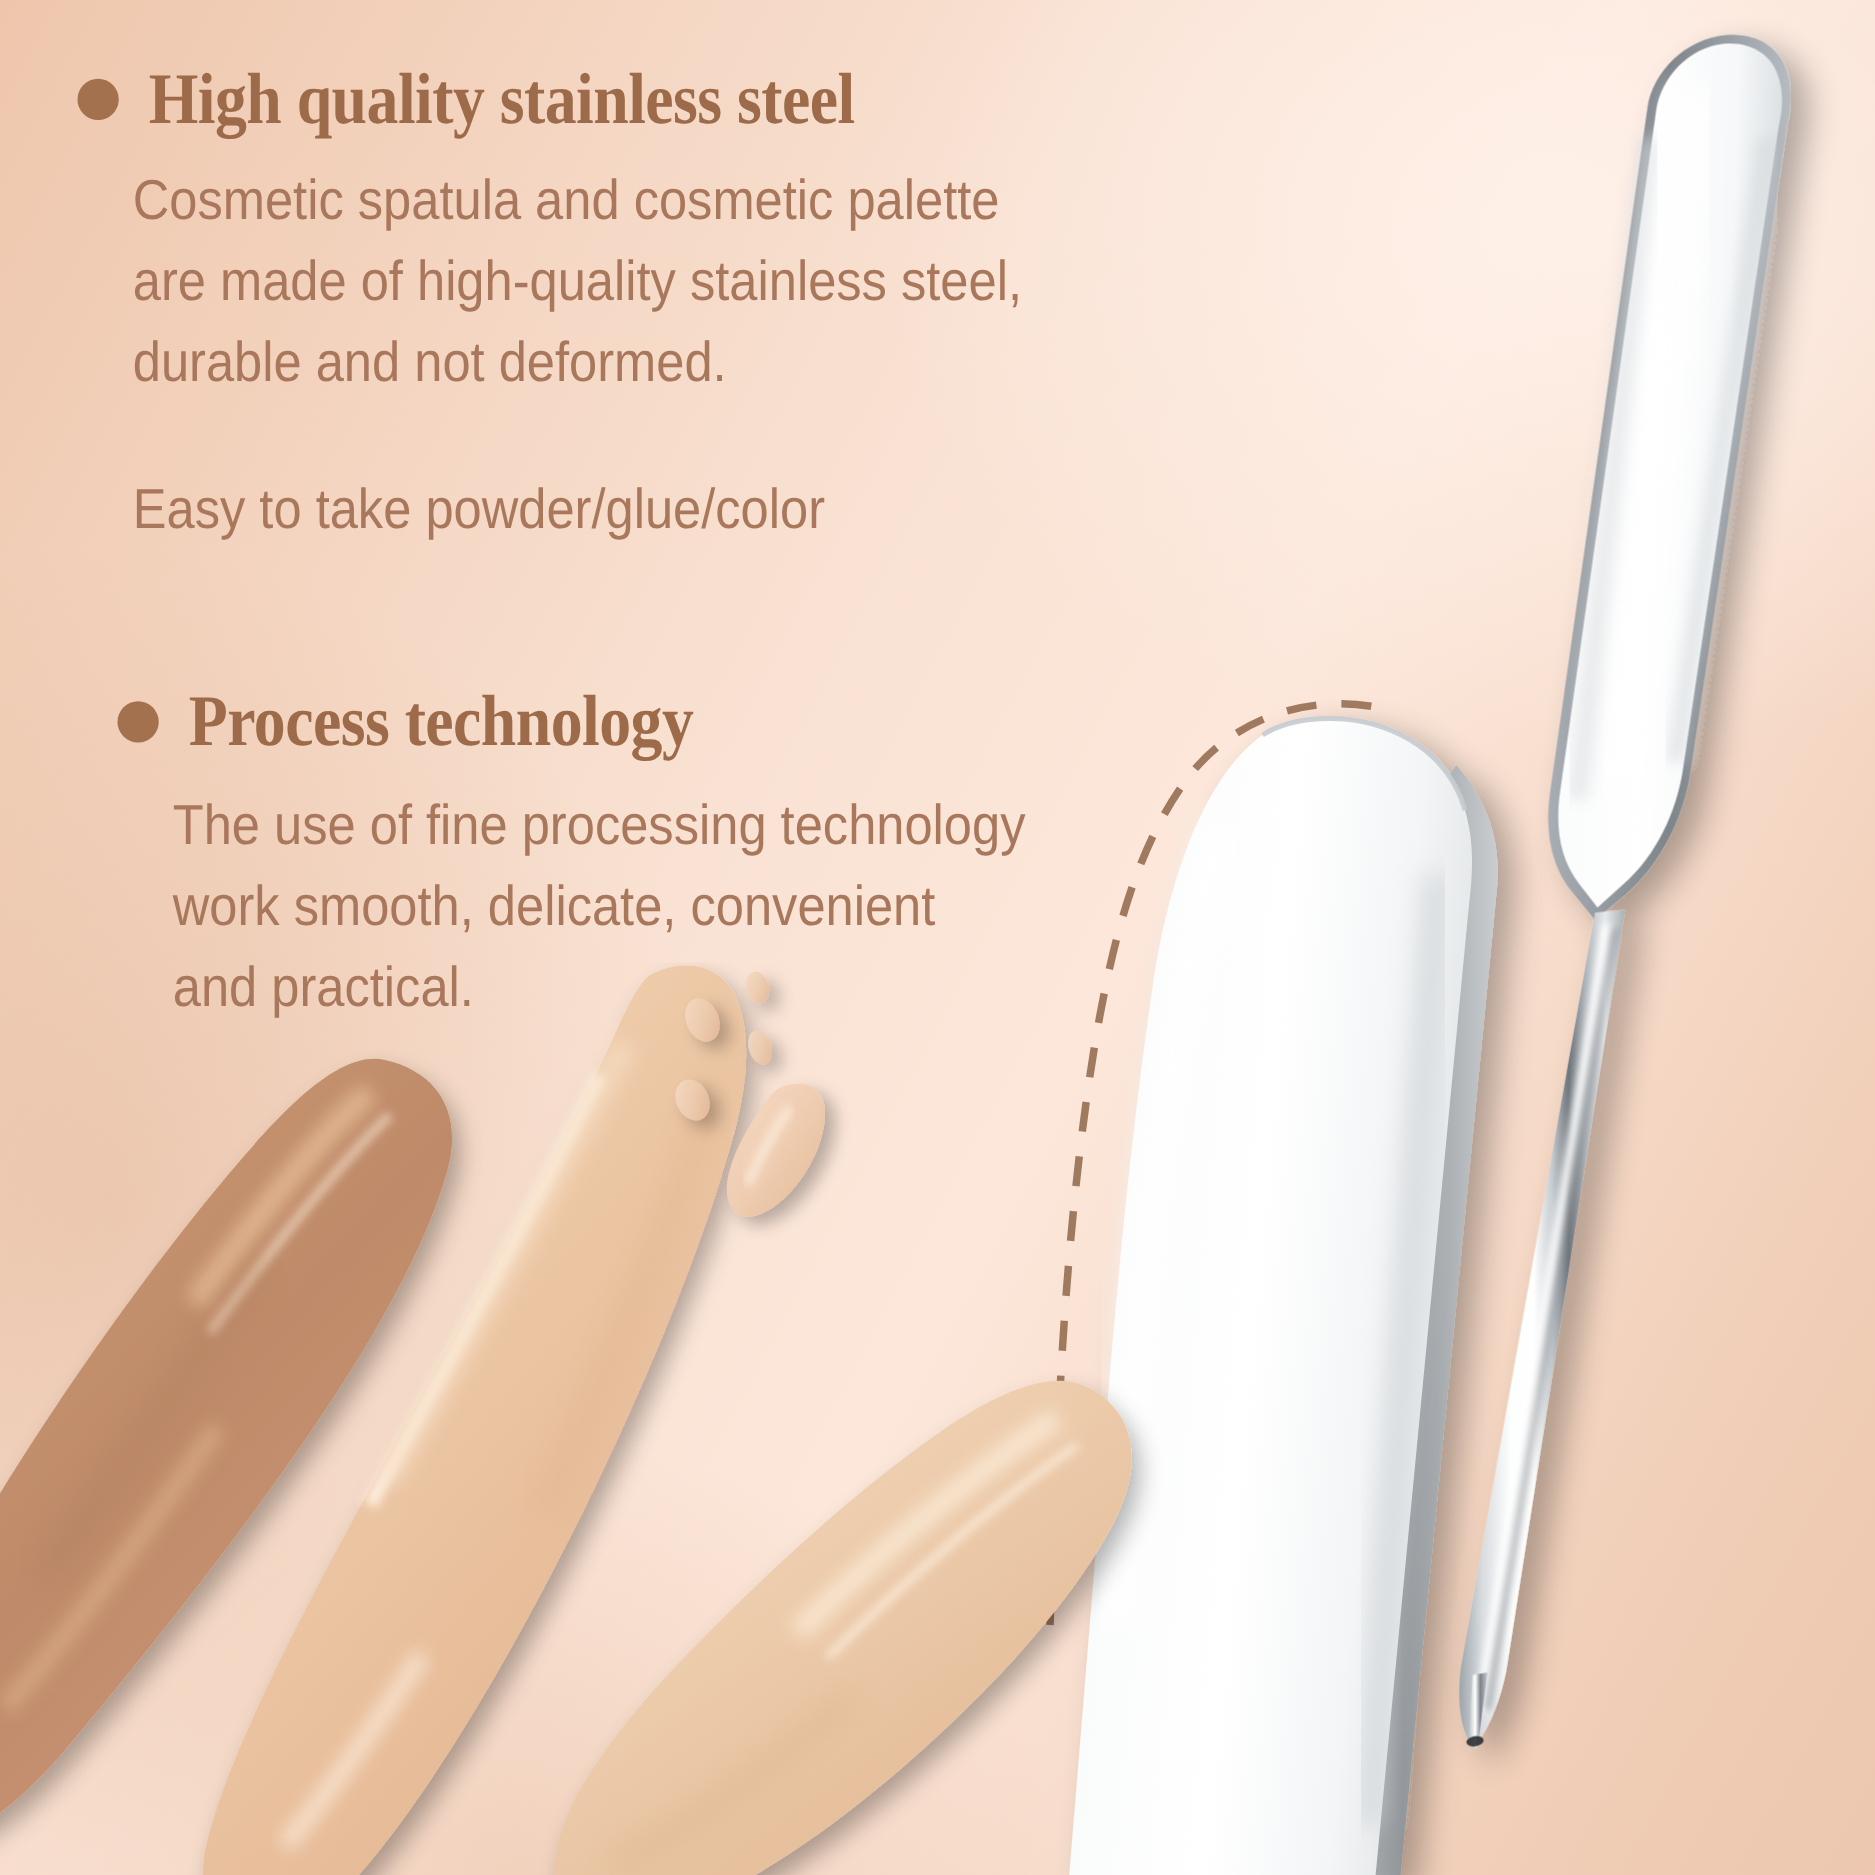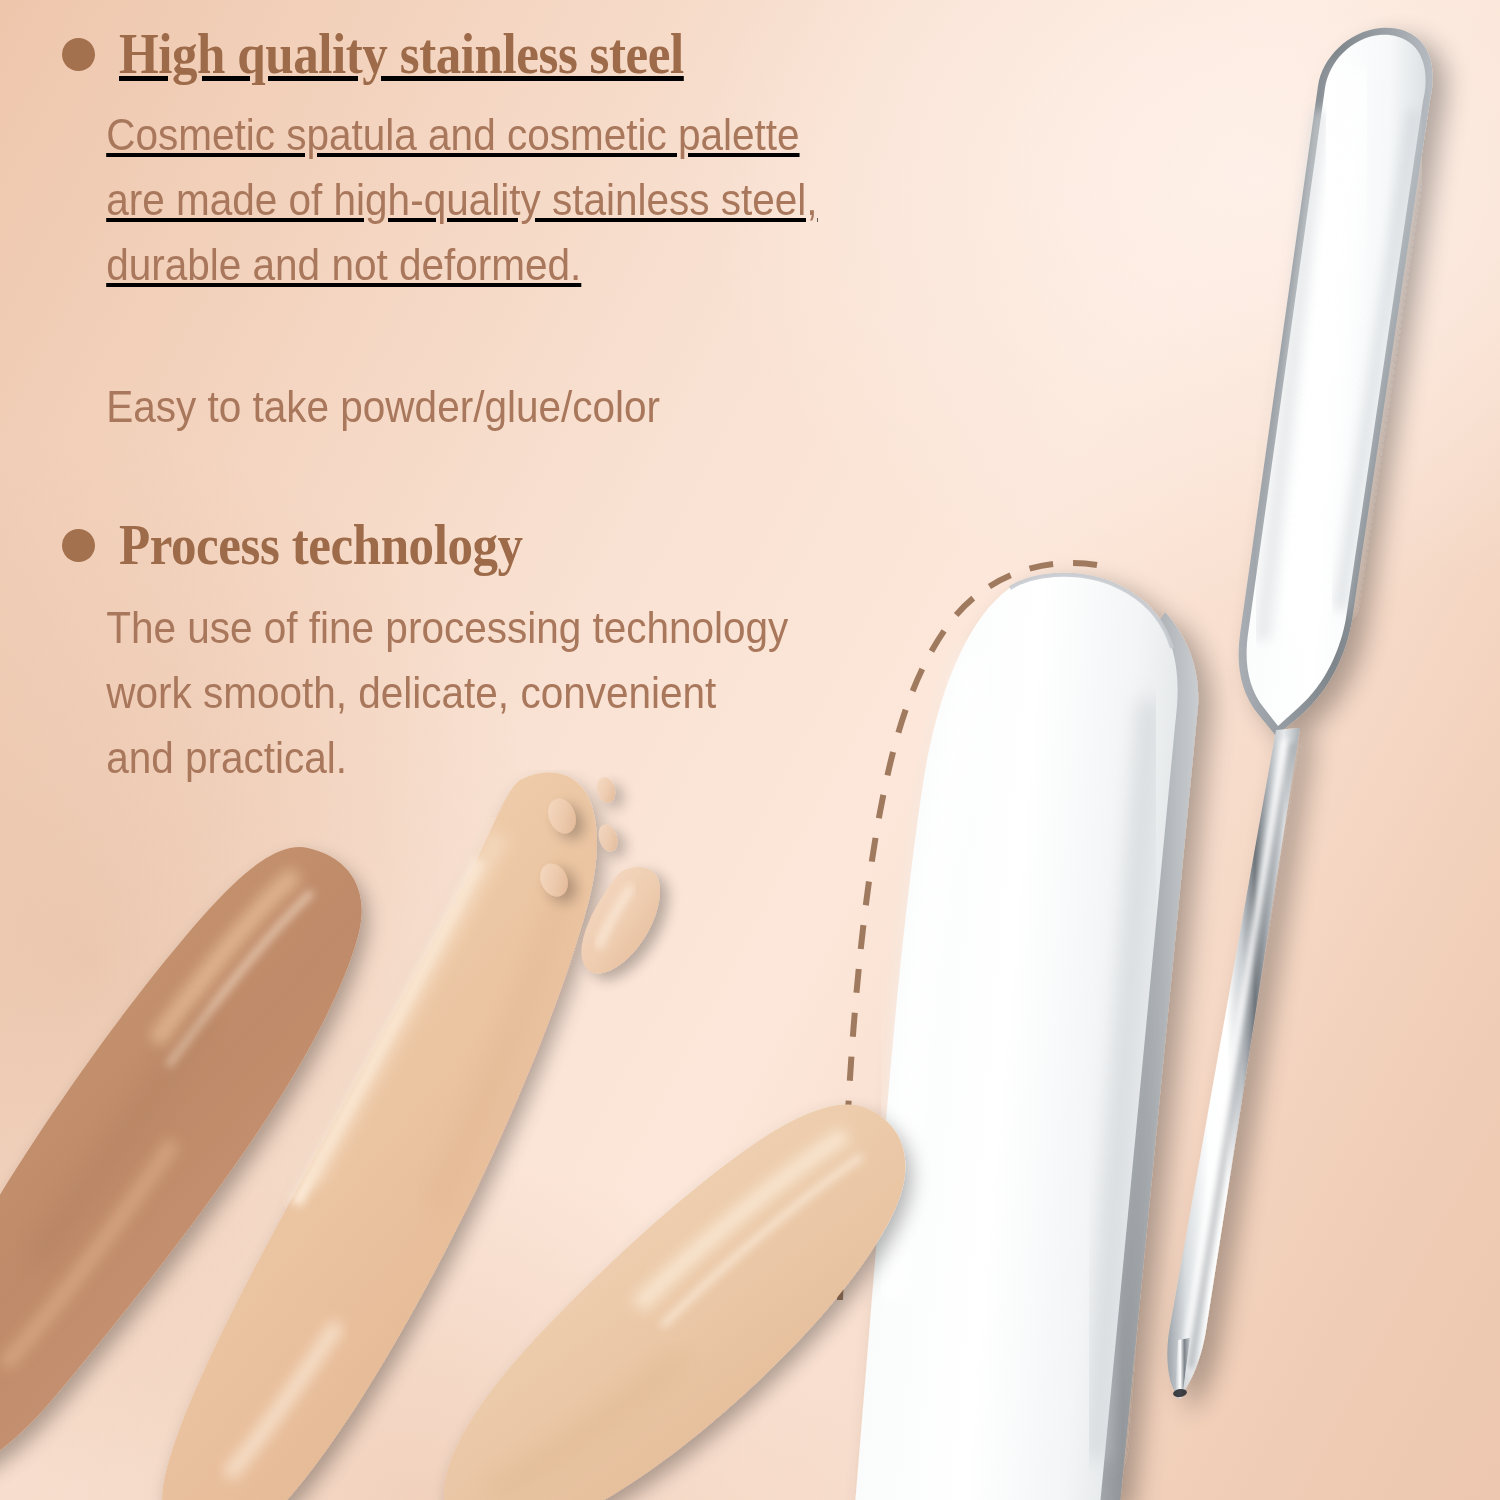--- a/index.html
+++ b/index.html
@@ -78,25 +78,25 @@
     padding-left: 118px;
     color: #A9785C;
     font-size: 45px;
     line-height: 1.44;
     transform: scaleX(0.90);
     transform-origin: left top;
     max-width: 960px;
   }
   .feat-body div { white-space: nowrap; }
 
-  #feature-0 { top: 25px; text-decoration: underline; }
+  #feature-0 { top: 50px; }
   #feature-0 .feat-body { margin-top: 20px; }
   #feature-1 { top: 353px; }
   #feature-1 .feat-body { margin-top: 22px; }
-  #feature-2 { top: 516px; }
+  #feature-2 { top: 548px; padding-left: 32px; }
   #feature-2 .feat-body { margin-top: 22px; }
 
   
   .product-layer {
     position: absolute;
     inset: 0;
     pointer-events: none;
   }
   .product-layer svg { display: block; }
 

